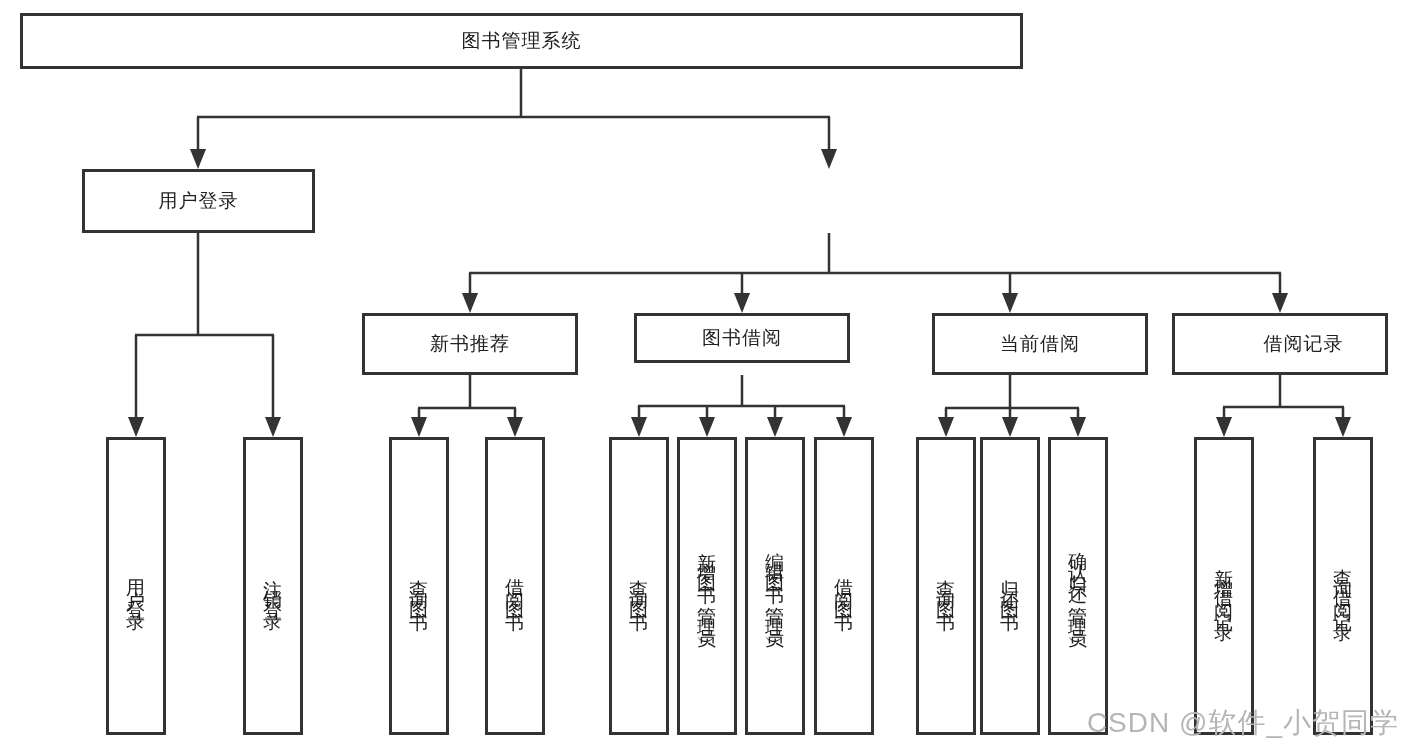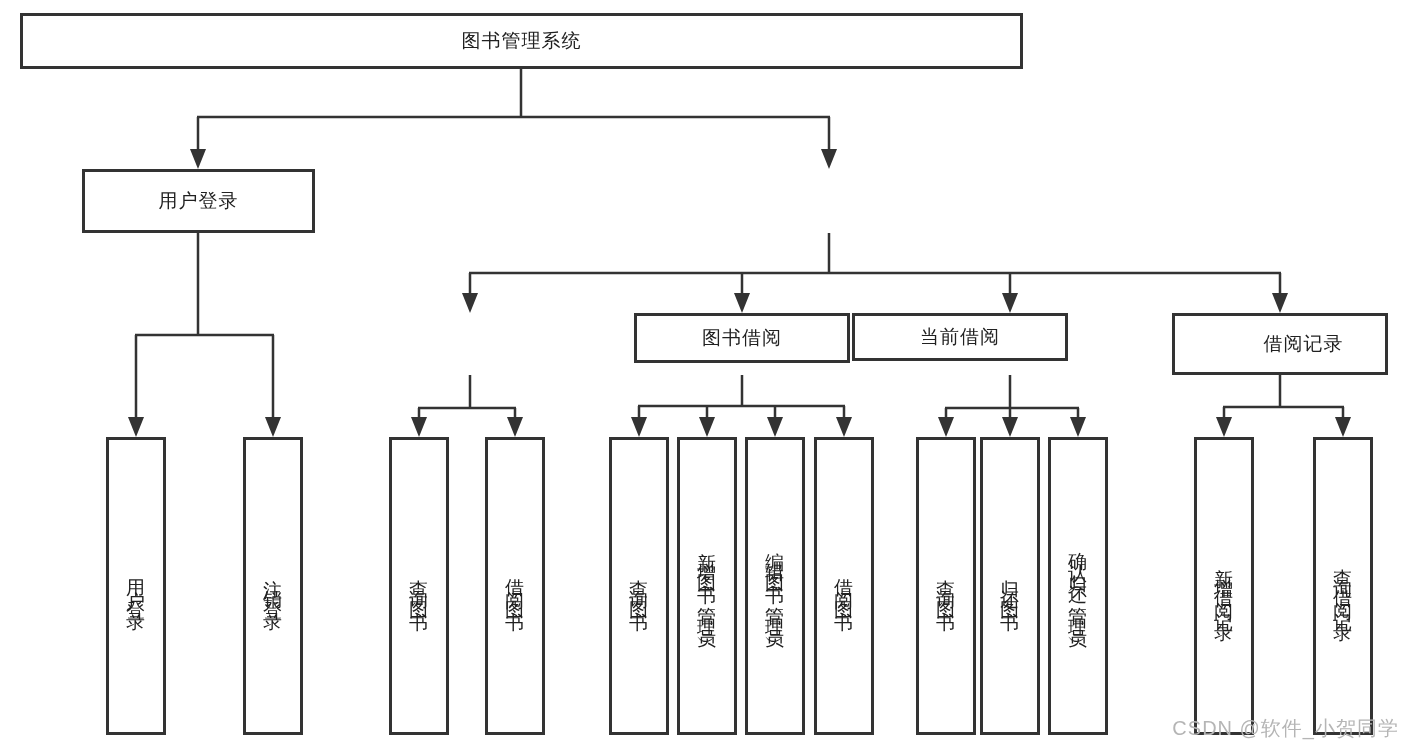--- a/index.html
+++ b/index.html
@@ -37,21 +37,21 @@
   .leaf .v-label{
     writing-mode:vertical-rl;
     text-orientation:mixed;
     font-size:19px;
     letter-spacing:11px;
     line-height:1;
   }
   #watermark{
     position:absolute;
     right:6px;bottom:5px;
-    font-size:20px;
+    font-size:28px;
     color:var(--watermark-color);
     letter-spacing:1px;
     white-space:nowrap;
   }
 </style>
 </head>
 <body>
 
 <div id="stage">
 
@@ -85,24 +85,27 @@
   </svg>
 
   <div class="box" style="left:20px;top:13px;width:1003px;height:56px;">
     <span class="h-label">图书管理系统</span>
   </div>
 
   <div class="box" style="left:82px;top:169px;width:233px;height:64px;">
     <span class="h-label">用户登录</span>
   </div>
 
+  <div class="box" style="left:362px;top:313px;width:216px;height:62px;">
+    <span class="h-label">新书推荐</span>
+  </div>
   <div class="box" style="left:634px;top:313px;width:216px;height:50px;">
     <span class="h-label">图书借阅</span>
   </div>
-  <div class="box" style="left:852px;top:313px;width:216px;height:48px;text-align:center;">
+  <div class="box" style="left:932px;top:313px;width:216px;height:62px;text-align:center;">
     <span class="h-label">当前借阅</span>
   </div>
   <div class="box" style="left:1172px;top:313px;width:216px;height:62px;padding-left:47px;">
     <span class="h-label">借阅记录</span>
   </div>
 
   <div class="box leaf" style="left:106px;top:437px;width:60px;height:298px;">
     <span class="v-label">用户登录</span>
   </div>
   <div class="box leaf" style="left:243px;top:437px;width:60px;height:298px;">

